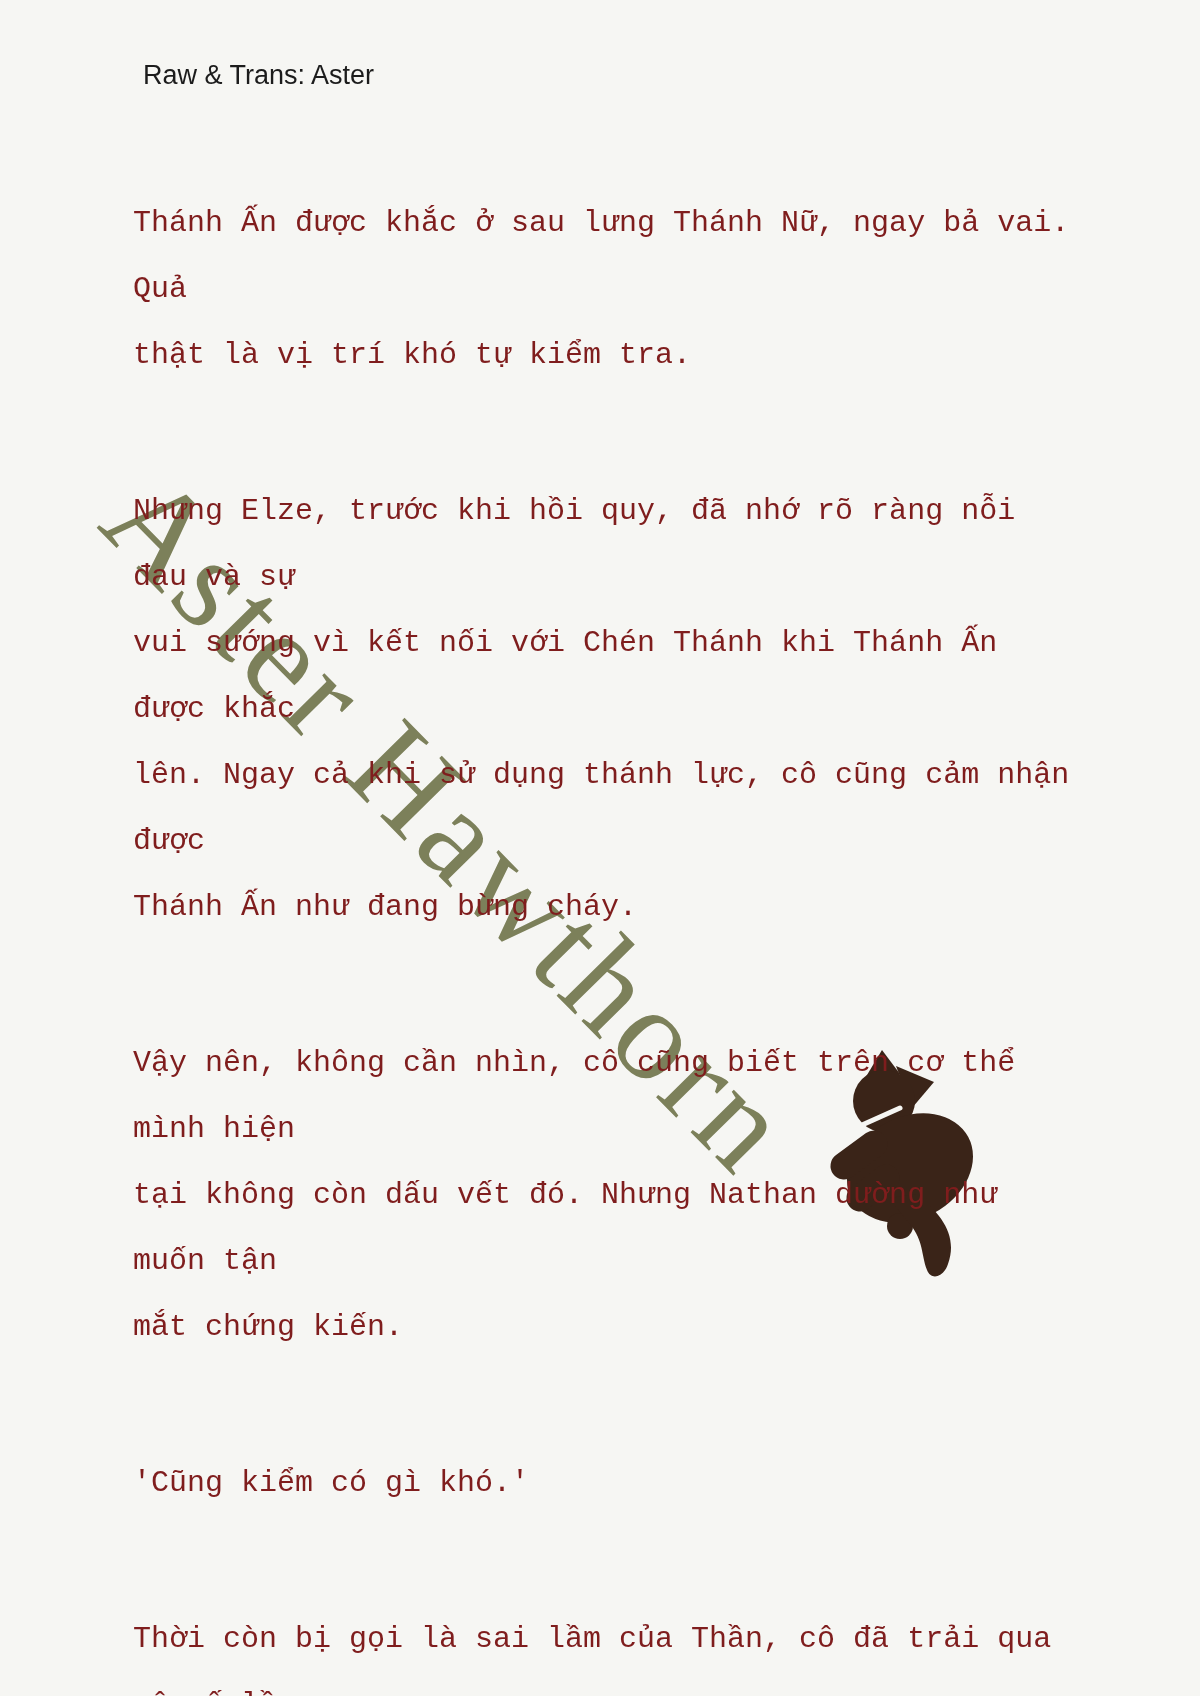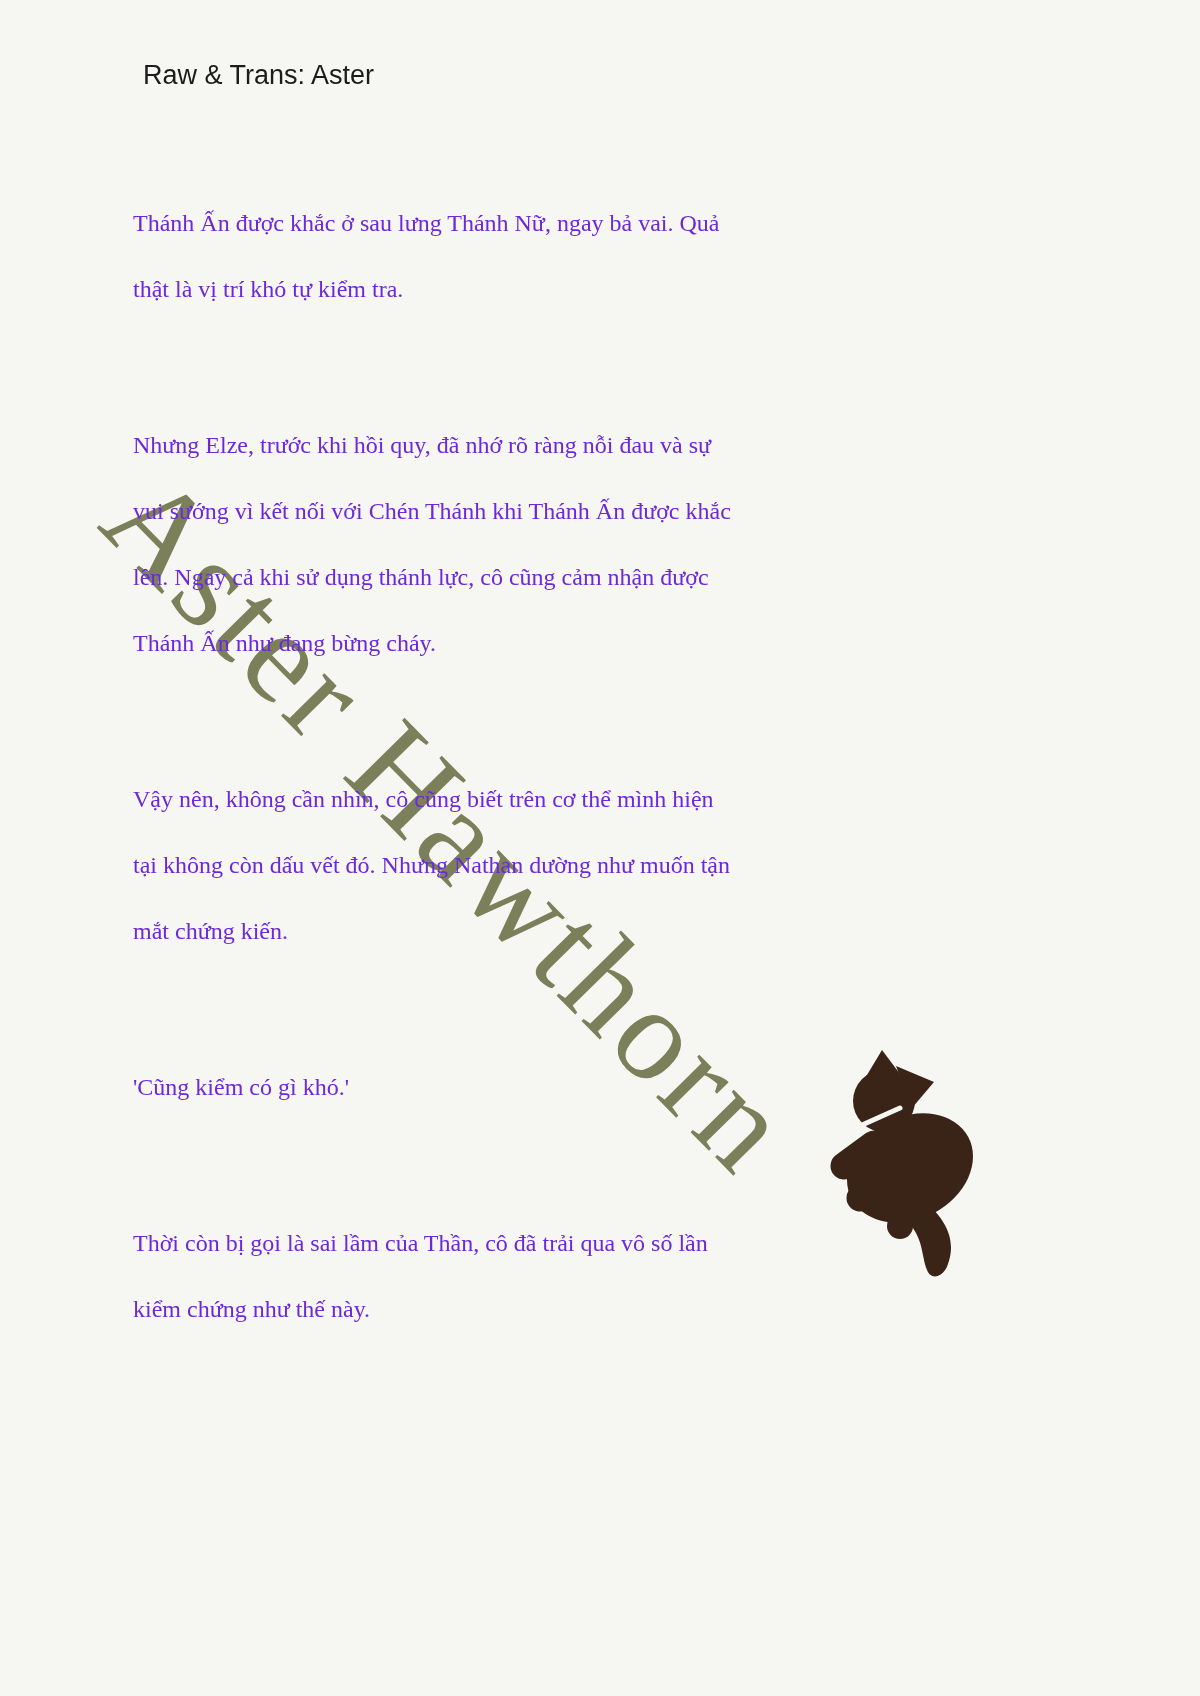--- a/index.html
+++ b/index.html
@@ -24,24 +24,24 @@
     white-space: pre-line;
   }
   .content {
     position: absolute;
     left: 133px; top: 190px;
     width: 945px;
     z-index: 3;
   }
   .content p {
     margin: 0 0 90px 0;
-    font-family: Liberation Serif, serif;
-    font-size: 24px;
+    font-family: Liberation Mono, monospace;
+    font-size: 30px;
     line-height: 66px;
-    color: #6d28d9;
+    color: #7f1d1d;
     white-space: pre-line; 
   }
   .watermark {
     position: absolute;
     left: 182px; top: 442px;
     z-index: 1;
     font-family: "Liberation Serif", serif;
     font-size: 132px;
     letter-spacing: 5px;
     color: #767a52;

